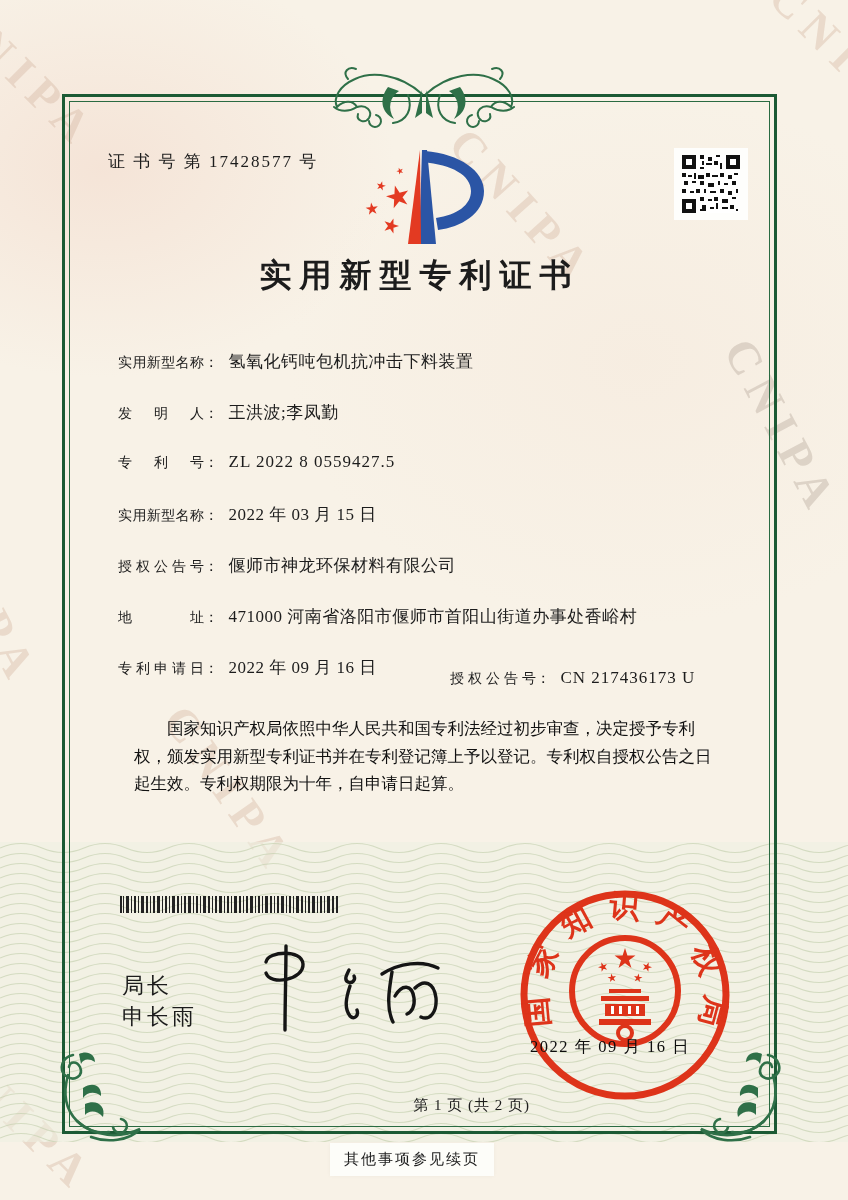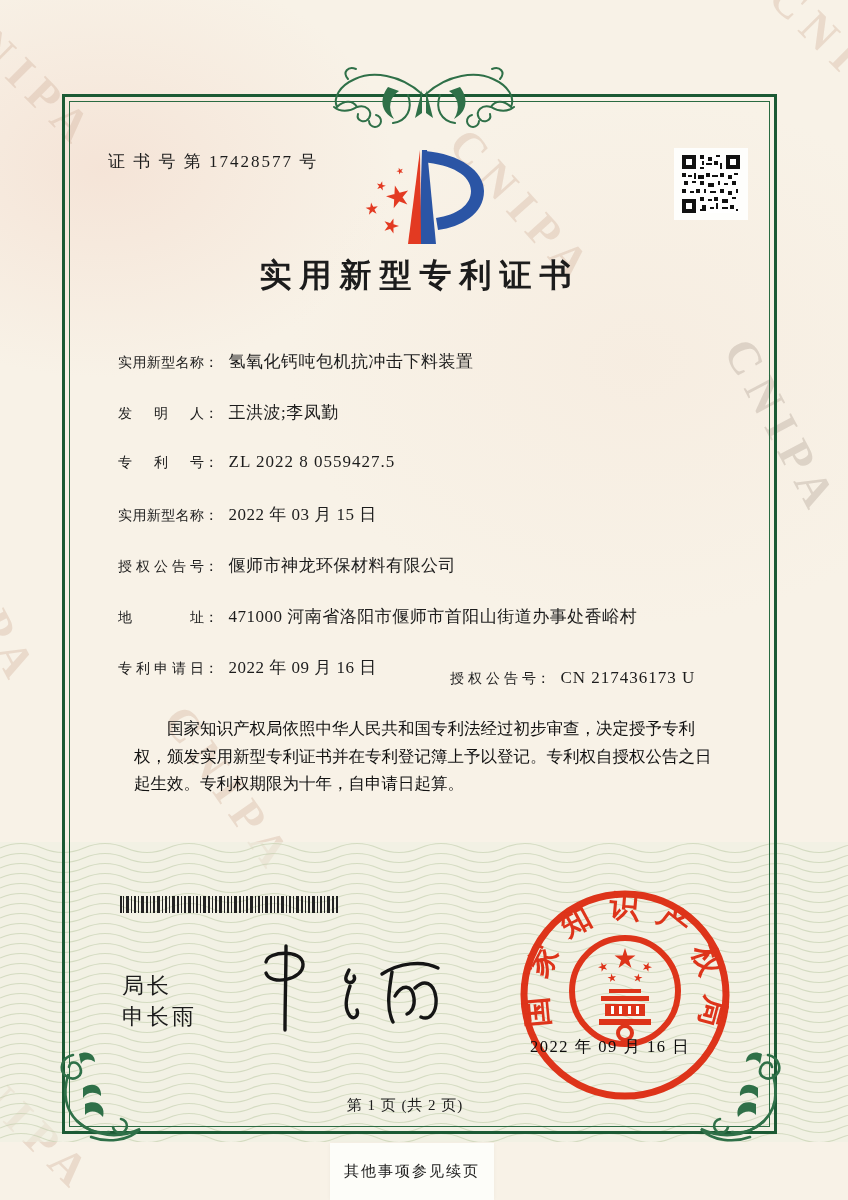--- a/index.html
+++ b/index.html
@@ -50,23 +50,23 @@
   .director{left:122px;top:970px;font-size:22px;letter-spacing:3px;line-height:31px;z-index:4;}
   .sig{left:252px;top:942px;z-index:4;}
   .seal{left:515px;top:885px;width:220px;height:220px;z-index:4;opacity:.95;}
   .sealdate{
     left:530px;top:1036px;width:142px;font-size:16.5px;letter-spacing:1.5px;color:#0d0d0d;
     z-index:5;white-space:nowrap;
   }
   .qrbox{left:674px;top:148px;width:74px;height:72px;background:#fefefc;z-index:4;
     display:flex;align-items:center;justify-content:center;}
   .logo{left:358px;top:138px;z-index:4;}
-  .pageno{left:280px;top:1096px;width:250px;text-align:center;font-size:15px;letter-spacing:1px;z-index:4;}
+  .pageno{left:280px;top:1096px;width:250px;text-align:right;font-size:15px;letter-spacing:1px;z-index:4;}
   .contnote{
-    left:330px;top:1143px;background:#fdfdf9;padding:19px 14px;font-size:15px;
+    left:330px;top:1143px;background:#fdfdf9;padding:7px 14px;font-size:15px;
     letter-spacing:2px;z-index:4;box-shadow:0 0 4px rgba(0,0,0,.04);
   }
 </style>
 </head>
 <body>
 
 <div class="page">
 
   <span class="wm" style="left:-28px;top:-14px;transform:rotate(45deg);">CNIPA</span>
   <span class="wm" style="left:796px;top:-30px;transform:rotate(45deg);">CNIPA</span>

